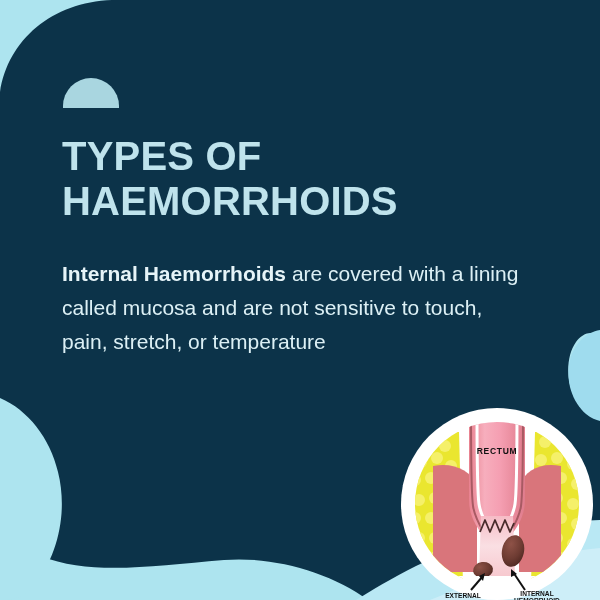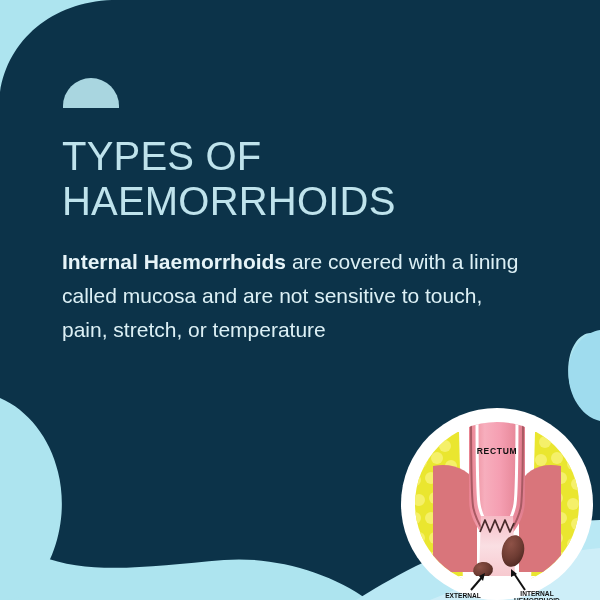--- a/index.html
+++ b/index.html
@@ -41,37 +41,37 @@
 
   
   .headline {
     position: absolute;
     left: 62px;
     top: 107px;
     width: 470px;
     color: #bfe3ec;
     font-size: 40px;
     line-height: 1.12;
-    font-weight: 400;
+    font-weight: 700;
     letter-spacing: 0.2px;
     text-transform: uppercase;
     white-space: pre-line;
   }
 
   
   .body-block {
     position: absolute;
     left: 62px;
     width: 470px;
     color: #dcf0f5;
     font-size: 21px;
     line-height: 1.62;
     font-weight: 400;
   }
-  #para-1 { top: 224px; }
+  #para-1 { top: 236px; }
   #para-2 { top: 369px; width: 420px; }
   .body-block b {
     font-weight: 700;
     color: #e6f4f8;
   }
 
   
   .illo {
     position: absolute;
     left: 397px;

